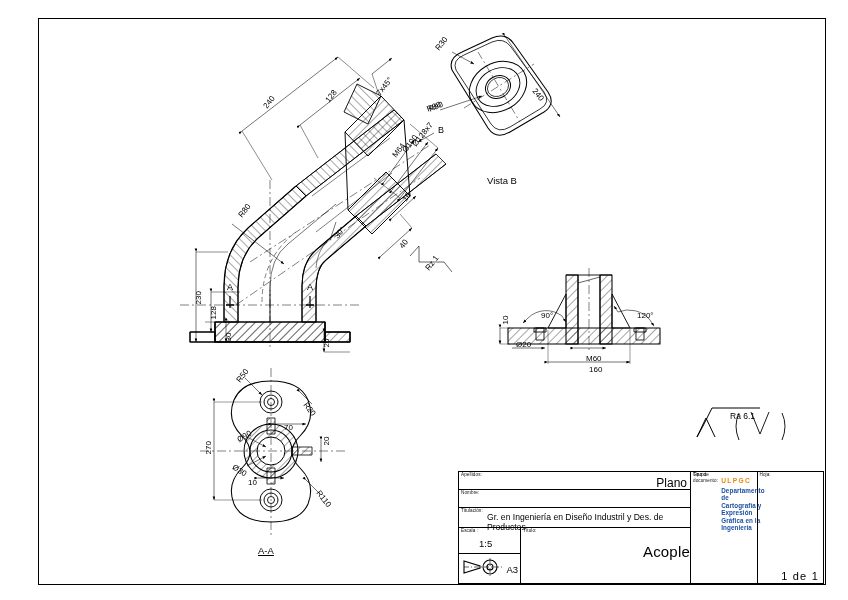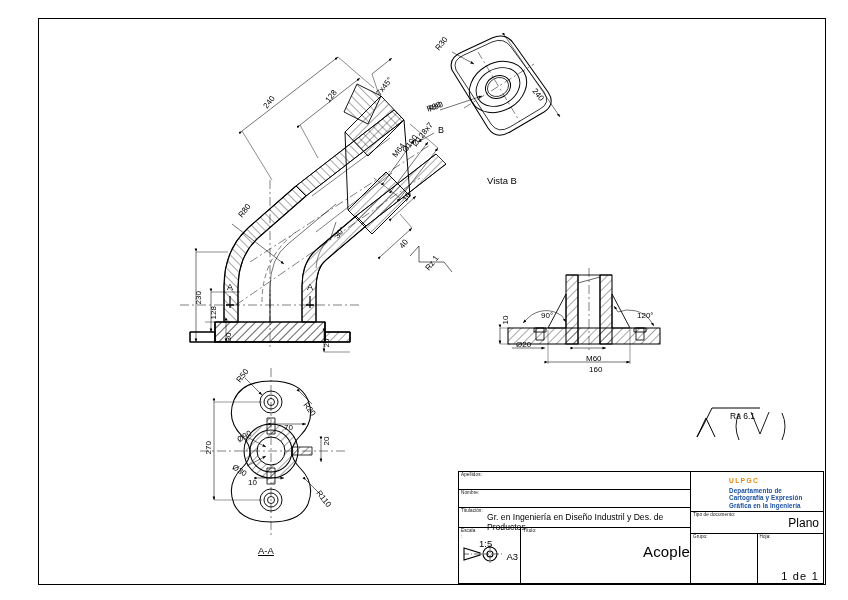--- a/index.html
+++ b/index.html
@@ -14,35 +14,35 @@
 
   .svgLayer{position:absolute;left:0;top:0;width:848px;height:600px;
             pointer-events:none;}
 
   
   #titleblock{position:absolute;left:458px;top:471px;width:366px;height:113px;
               box-sizing:border-box;border:1.2px solid #000;background:#fff;
               display:flex;}
   #tb-left{width:232px;height:100%;box-sizing:border-box;
            border-right:1.2px solid #000;display:flex;flex-direction:column;}
-  #tb-right{flex:1;height:100%;box-sizing:border-box;display:flex;flex-direction:column;}
+  #tb-right{flex:1;height:100%;box-sizing:border-box;display:flex;flex-direction:row;}
 
   .tbrow{box-sizing:border-box;position:relative;}
   .tbcap{position:absolute;left:2px;top:0px;font-size:4.6px;line-height:6px;
          letter-spacing:.1px;color:#111;}
   .tbval{position:absolute;font-size:9px;color:#000;}
 
   .r-apellidos{height:18px;border-bottom:1.1px solid #000;}
   .r-nombre{height:18px;border-bottom:1.1px solid #000;}
   .r-titulacion{height:20px;border-bottom:1.2px solid #000;}
   .r-titulacion .tbval{left:28px;top:4px;font-size:8.6px;}
 
   .r-bottom{flex:1;display:flex;}
   .c-escala{width:62px;box-sizing:border-box;border-right:1.2px solid #000;
-            display:flex;}
+            display:flex;flex-direction:column;}
   .c-escala .esc-top{height:26px;box-sizing:border-box;border-bottom:1.1px solid #000;
                      position:relative;}
   .c-escala .esc-top .tbval{left:20px;top:10px;font-size:9.5px;}
   .c-escala .esc-bot{flex:1;display:flex;align-items:center;position:relative;}
   .c-titulo{flex:1;position:relative;}
   .c-titulo .title-main{position:absolute;left:0;right:0;top:15px;text-align:right;
                         font-size:15px;letter-spacing:.2px;}
 
   .a3box{position:absolute;right:2px;top:50%;transform:translateY(-50%);
          font-size:9.5px;}

